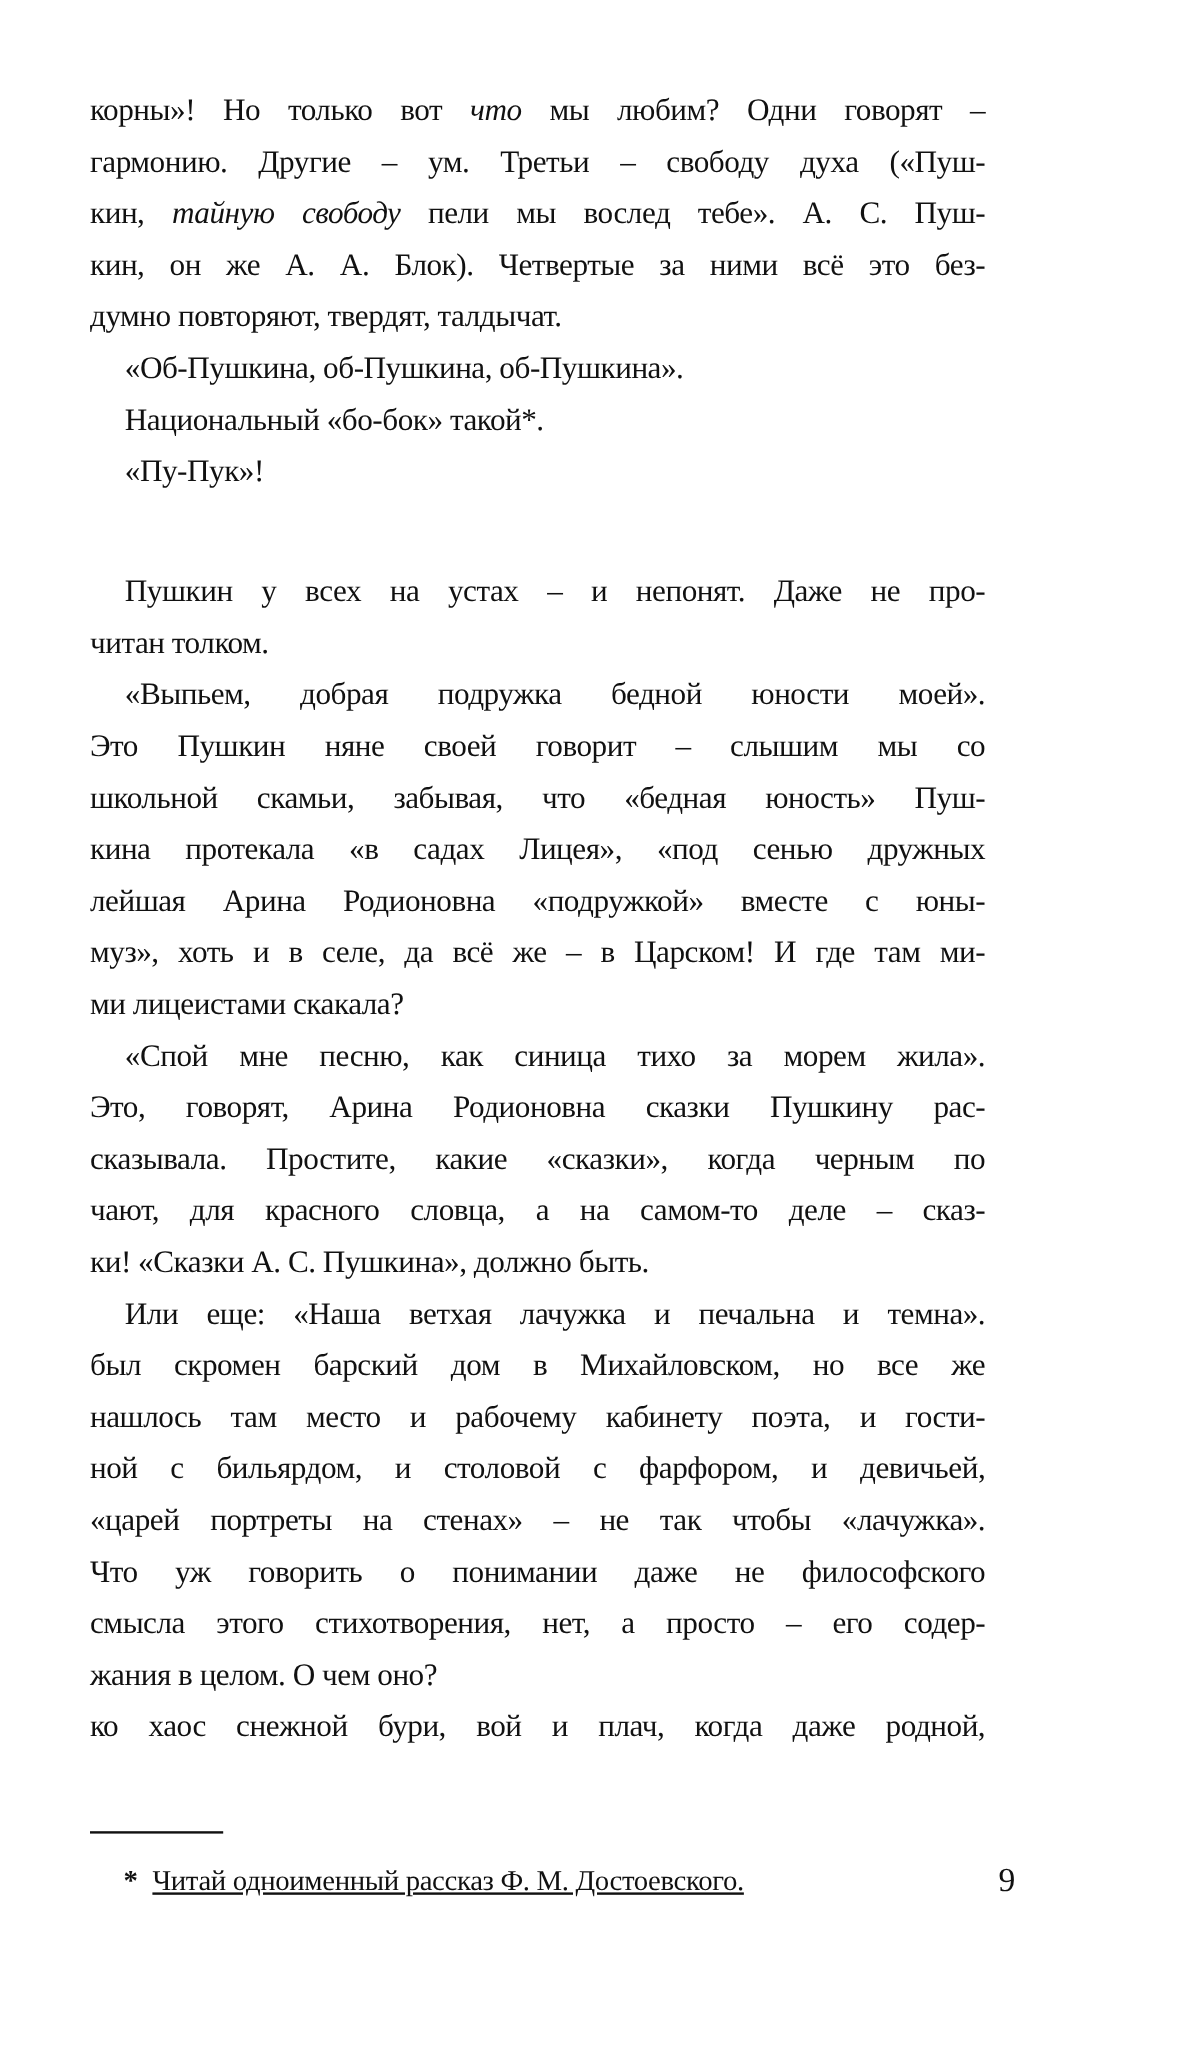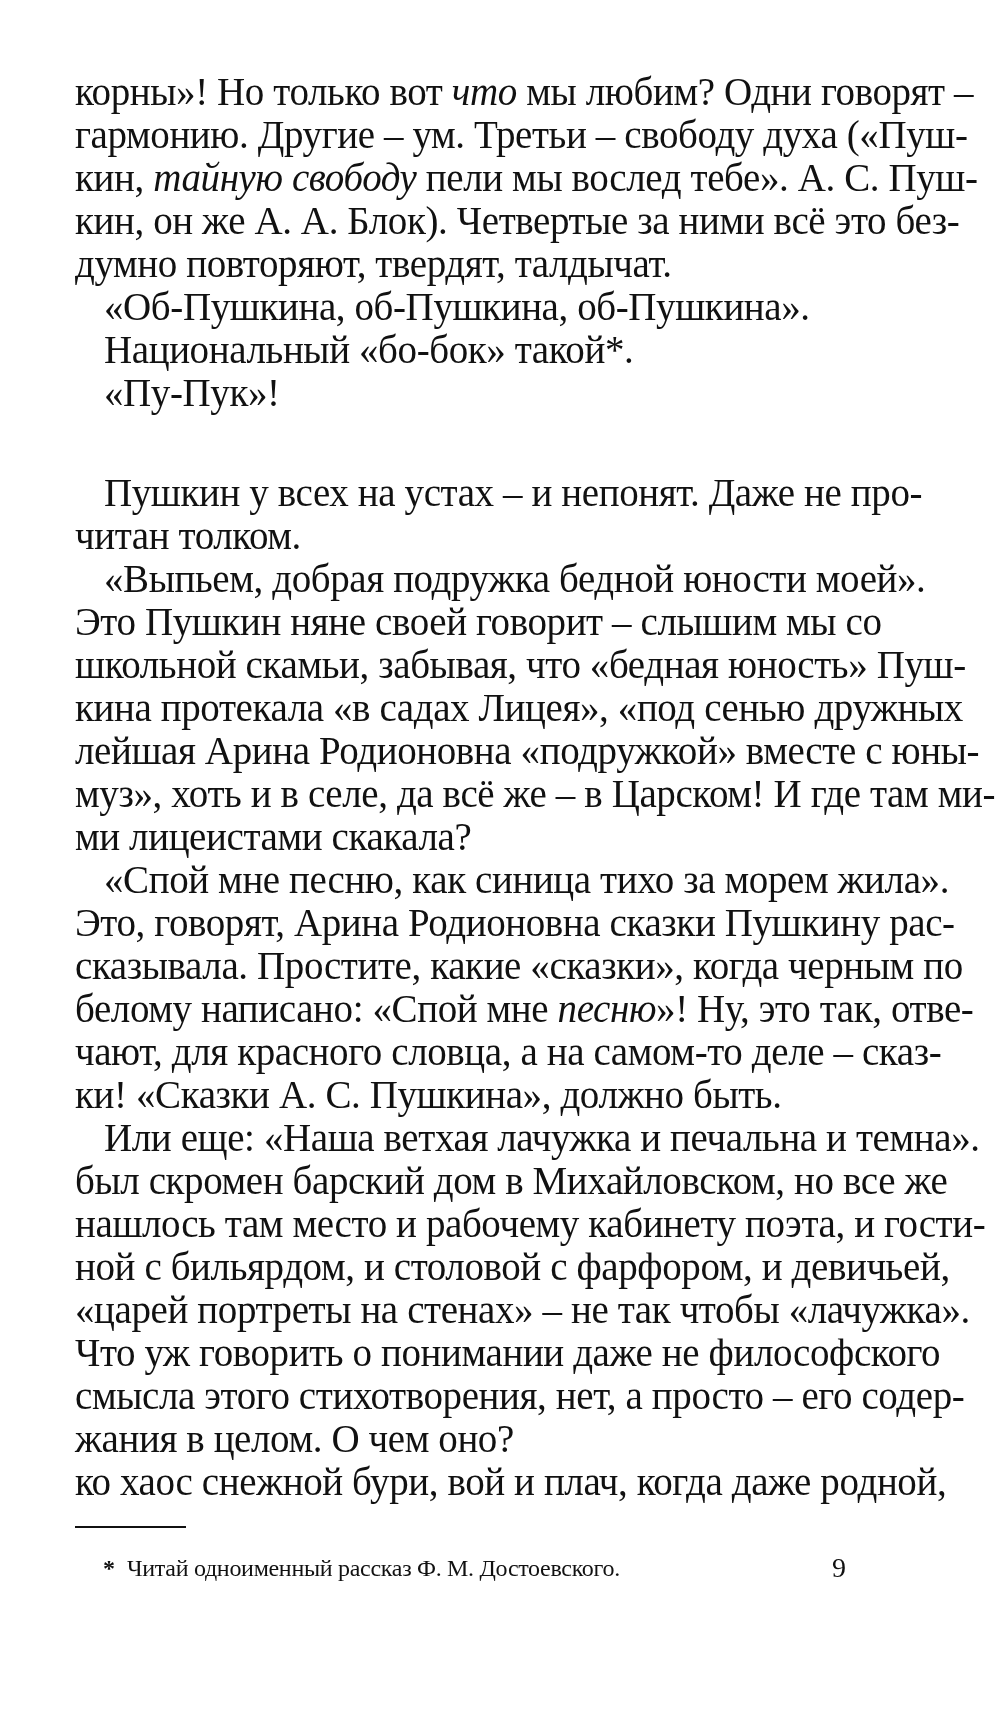--- a/index.html
+++ b/index.html
@@ -18,21 +18,21 @@
     .page {
       position: absolute;
       left: 75px;
       top: 70px;
       width: 746px;
     }
     .line {
       display: block;
       height: 43px;
       line-height: 43px;
-      font-size: 39px;
+      font-size: 26px;
       white-space: nowrap;
       letter-spacing: -0.4px;
     }
     .line.justify {
       text-align: justify;
       text-align-last: justify;
     }
     .line.indent {
       padding-left: 29px;
     }
@@ -56,20 +56,21 @@
       background: #111111;
     }
     .footnote {
       position: absolute;
       left: 103px;
       top: 1550px;
       font-size: 24px;
       line-height: 36px;
       white-space: nowrap;
       letter-spacing: -0.3px;
+      text-decoration: underline;
     }
     .footnote .mark {
       display: inline-block;
       width: 24px;
       font-weight: bold;
     }
     .page-number {
       position: absolute;
       left: 832px;
       top: 1548px;
@@ -100,21 +101,20 @@
   <span class="line justify"><span>Это Пушкин няне своей говорит – слышим мы со</span></span>
   <span class="line justify"><span>школьной скамьи, забывая, что «бедная юность» Пуш-</span></span>
   <span class="line justify"><span>кина протекала «в садах Лицея», «под сенью дружных</span></span>
   <span class="line justify"><span>лейшая Арина Родионовна «подружкой» вместе с юны-</span></span>
   <span class="line justify"><span>муз», хоть и в селе, да всё же – в Царском! И где там ми-</span></span>
   <span class="line last"><span>ми лицеистами скакала?</span></span>
 
   <span class="line indent justify"><span>«Спой мне песню, как синица тихо за морем жила».</span></span>
   <span class="line justify"><span>Это, говорят, Арина Родионовна сказки Пушкину рас-</span></span>
   <span class="line justify"><span>сказывала. Простите, какие «сказки», когда черным по</span></span>
-  <span class="line justify"><span>белому написано: «Спой мне </span><span class="it">песню</span><span>»! Ну, это так, отве-</span></span>
   <span class="line justify"><span>чают, для красного словца, а на самом-то деле – сказ-</span></span>
   <span class="line last"><span>ки! «Сказки А. С. Пушкина», должно быть.</span></span>
 
   <span class="line indent justify"><span>Или еще: «Наша ветхая лачужка и печальна и темна».</span></span>
   <span class="line justify"><span>был скромен барский дом в Михайловском, но все же</span></span>
   <span class="line justify"><span>нашлось там место и рабочему кабинету поэта, и гости-</span></span>
   <span class="line justify"><span>ной с бильярдом, и столовой с фарфором, и девичьей,</span></span>
   <span class="line justify"><span>«царей портреты на стенах» – не так чтобы «лачужка».</span></span>
   <span class="line justify"><span>Что уж говорить о понимании даже не философского</span></span>
   <span class="line justify"><span>смысла этого стихотворения, нет, а просто – его содер-</span></span>

